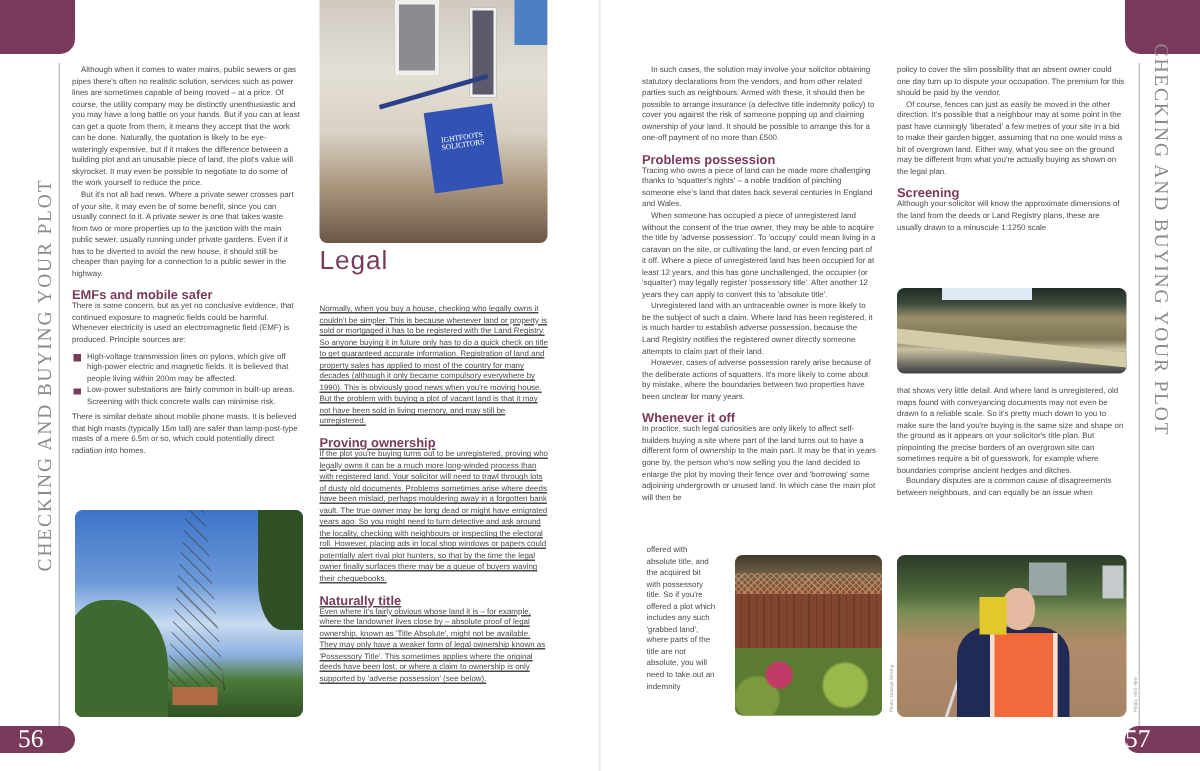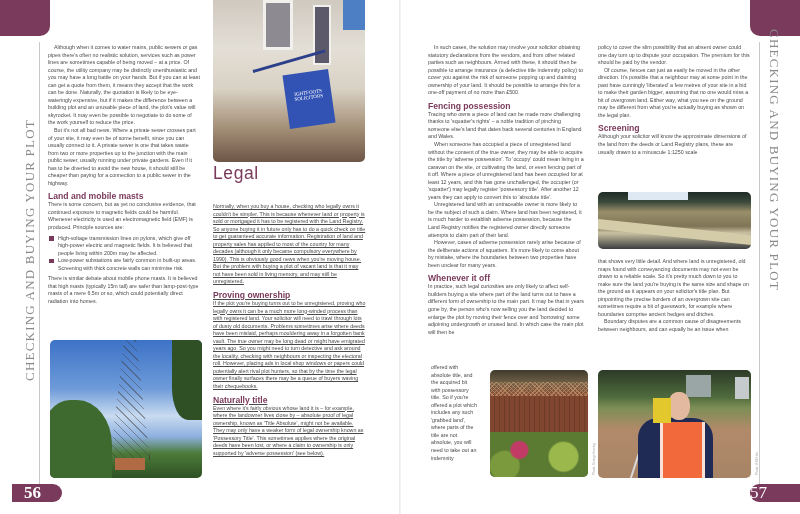--- a/index.html
+++ b/index.html
@@ -16,21 +16,21 @@
 
   .side-title { position: absolute; font-family: "Liberation Serif", serif; font-size: 13px; letter-spacing: 1.2px; color: #8a8a8a; white-space: nowrap; }
   .side-title.left { left: 30px; top: 250px; transform: translate(-50%, -50%) rotate(-90deg); width: 300px; text-align: center; }
   .side-title.right { left: 774px; top: 160px; transform: translate(-50%, -50%) rotate(90deg); width: 300px; text-align: center; }
 
   .rule { position: absolute; width: 1px; background: #c8c8c8; }
   .rule.left { left: 39px; top: 42px; height: 448px; }
   .rule.right { left: 759px; top: 42px; height: 448px; }
 
   .page-num { position: absolute; top: 484px; height: 18px; background: #7a3a5b; color: #fff; font-family: "Liberation Serif", serif; font-size: 17px; line-height: 18px; }
-  .page-num.left { left: 12px; width: 50px; border-top-right-radius: 9px; border-bottom-right-radius: 9px; padding-left: 12px; font-weight: bold; }
+  .page-num.left { left: 0; width: 50px; border-top-right-radius: 9px; border-bottom-right-radius: 9px; padding-left: 12px; }
   .page-num.right { right: 0; width: 50px; border-top-left-radius: 9px; border-bottom-left-radius: 9px; }
 
   .col { position: absolute; font-size: 5.3px; line-height: 7.55px; color: #4a4a4a; }
   .col p { text-indent: 6px; margin: 0; }
   .col p.noindent { text-indent: 0; }
   .col h3 { font-size: 8.6px; line-height: 10px; color: #7a3a5b; font-weight: bold; margin-top: 4px; }
   .col ul { list-style: none; margin: 3px 0; }
   .col li { position: relative; padding-left: 10px; }
   .col li::before { content: ""; position: absolute; left: 1px; top: 1.5px; width: 4.5px; height: 4.5px; background: #7a3a5b; }
 
@@ -99,21 +99,21 @@
 
 <div class="side-title left">CHECKING AND BUYING YOUR PLOT</div>
 <div class="side-title right">CHECKING AND BUYING YOUR PLOT</div>
 
 <div class="rule left"></div>
 <div class="rule right"></div>
 
 <div class="col col-1">
   <p>Although when it comes to water mains, public sewers or gas pipes there's often no realistic solution, services such as power lines are sometimes capable of being moved – at a price. Of course, the utility company may be distinctly unenthusiastic and you may have a long battle on your hands. But if you can at least can get a quote from them, it means they accept that the work can be done. Naturally, the quotation is likely to be eye-wateringly expensive, but if it makes the difference between a building plot and an unusable piece of land, the plot's value will skyrocket. It may even be possible to negotiate to do some of the work yourself to reduce the price.</p>
   <p>But it's not all bad news. Where a private sewer crosses part of your site, it may even be of some benefit, since you can usually connect to it. A private sewer is one that takes waste from two or more properties up to the junction with the main public sewer, usually running under private gardens. Even if it has to be diverted to avoid the new house, it should still be cheaper than paying for a connection to a public sewer in the highway.</p>
-  <h3>Land and mobile masts</h3>
+  <h3>EMFs and mobile safer</h3>
   <p class="noindent">There is some concern, but as yet no conclusive evidence, that continued exposure to magnetic fields could be harmful. Whenever electricity is used an electromagnetic field (EMF) is produced. Principle sources are:</p>
   <ul>
     <li>High-voltage transmission lines on pylons, which give off high-power electric and magnetic fields. It is believed that people living within 200m may be affected.</li>
     <li>Low-power substations are fairly common in built-up areas. Screening with thick concrete walls can minimise risk.</li>
   </ul>
   <p class="noindent">There is similar debate about mobile phone masts. It is believed that high masts (typically 15m tall) are safer than lamp-post-type masts of a mere 6.5m or so, which could potentially direct radiation into homes.</p>
 </div>
 
 <div class="photo photo-pylon">
   <div class="tower"></div>
@@ -142,21 +142,21 @@
   <h3>Proving ownership</h3>
   <p class="noindent">If the plot you're buying turns out to be unregistered, proving who legally owns it can be a much more long-winded process than with registered land. Your solicitor will need to trawl through lots of dusty old documents. Problems sometimes arise where deeds have been mislaid, perhaps mouldering away in a forgotten bank vault. The true owner may be long dead or might have emigrated years ago. So you might need to turn detective and ask around the locality, checking with neighbours or inspecting the electoral roll. However, placing ads in local shop windows or papers could potentially alert rival plot hunters, so that by the time the legal owner finally surfaces there may be a queue of buyers waving their chequebooks.</p>
   <h3>Naturally title</h3>
   <p class="noindent">Even where it's fairly obvious whose land it is – for example, where the landowner lives close by – absolute proof of legal ownership, known as 'Title Absolute', might not be available. They may only have a weaker form of legal ownership known as 'Possessory Title'. This sometimes applies where the original deeds have been lost, or where a claim to ownership is only supported by 'adverse possession' (see below).</p>
 </div>
 
 <div class="page-num left">56</div>
 
 <div class="col col-3">
   <p>In such cases, the solution may involve your solicitor obtaining statutory declarations from the vendors, and from other related parties such as neighbours. Armed with these, it should then be possible to arrange insurance (a defective title indemnity policy) to cover you against the risk of someone popping up and claiming ownership of your land. It should be possible to arrange this for a one-off payment of no more than £500.</p>
-  <h3>Fencing possession</h3>
+  <h3>Problems possession</h3>
   <p class="noindent">Tracing who owns a piece of land can be made more challenging thanks to 'squatter's rights' – a noble tradition of pinching someone else's land that dates back several centuries in England and Wales.</p>
   <p>When someone has occupied a piece of unregistered land without the consent of the true owner, they may be able to acquire the title by 'adverse possession'. To 'occupy' could mean living in a caravan on the site, or cultivating the land, or even fencing part of it off. Where a piece of unregistered land has been occupied for at least 12 years, and this has gone unchallenged, the occupier (or 'squatter') may legally register 'possessory title'. After another 12 years they can apply to convert this to 'absolute title'.</p>
   <p>Unregistered land with an untraceable owner is more likely to be the subject of such a claim. Where land has been registered, it is much harder to establish adverse possession, because the Land Registry notifies the registered owner directly someone attempts to claim part of their land.</p>
   <p>However, cases of adverse possession rarely arise because of the deliberate actions of squatters. It's more likely to come about by mistake, where the boundaries between two properties have been unclear for many years.</p>
   <h3>Whenever it off</h3>
   <p class="noindent">In practice, such legal curiosities are only likely to affect self-builders buying a site where part of the land turns out to have a different form of ownership to the main part. It may be that in years gone by, the person who's now selling you the land decided to enlarge the plot by moving their fence over and 'borrowing' some adjoining undergrowth or unused land. In which case the main plot will then be</p>
 </div>
 
 <div class="float-text fence">offered with absolute title, and the acquired bit with possessory title. So if you're offered a plot which includes any such 'grabbed land', where parts of the title are not absolute, you will need to take out an indemnity</div>
 

